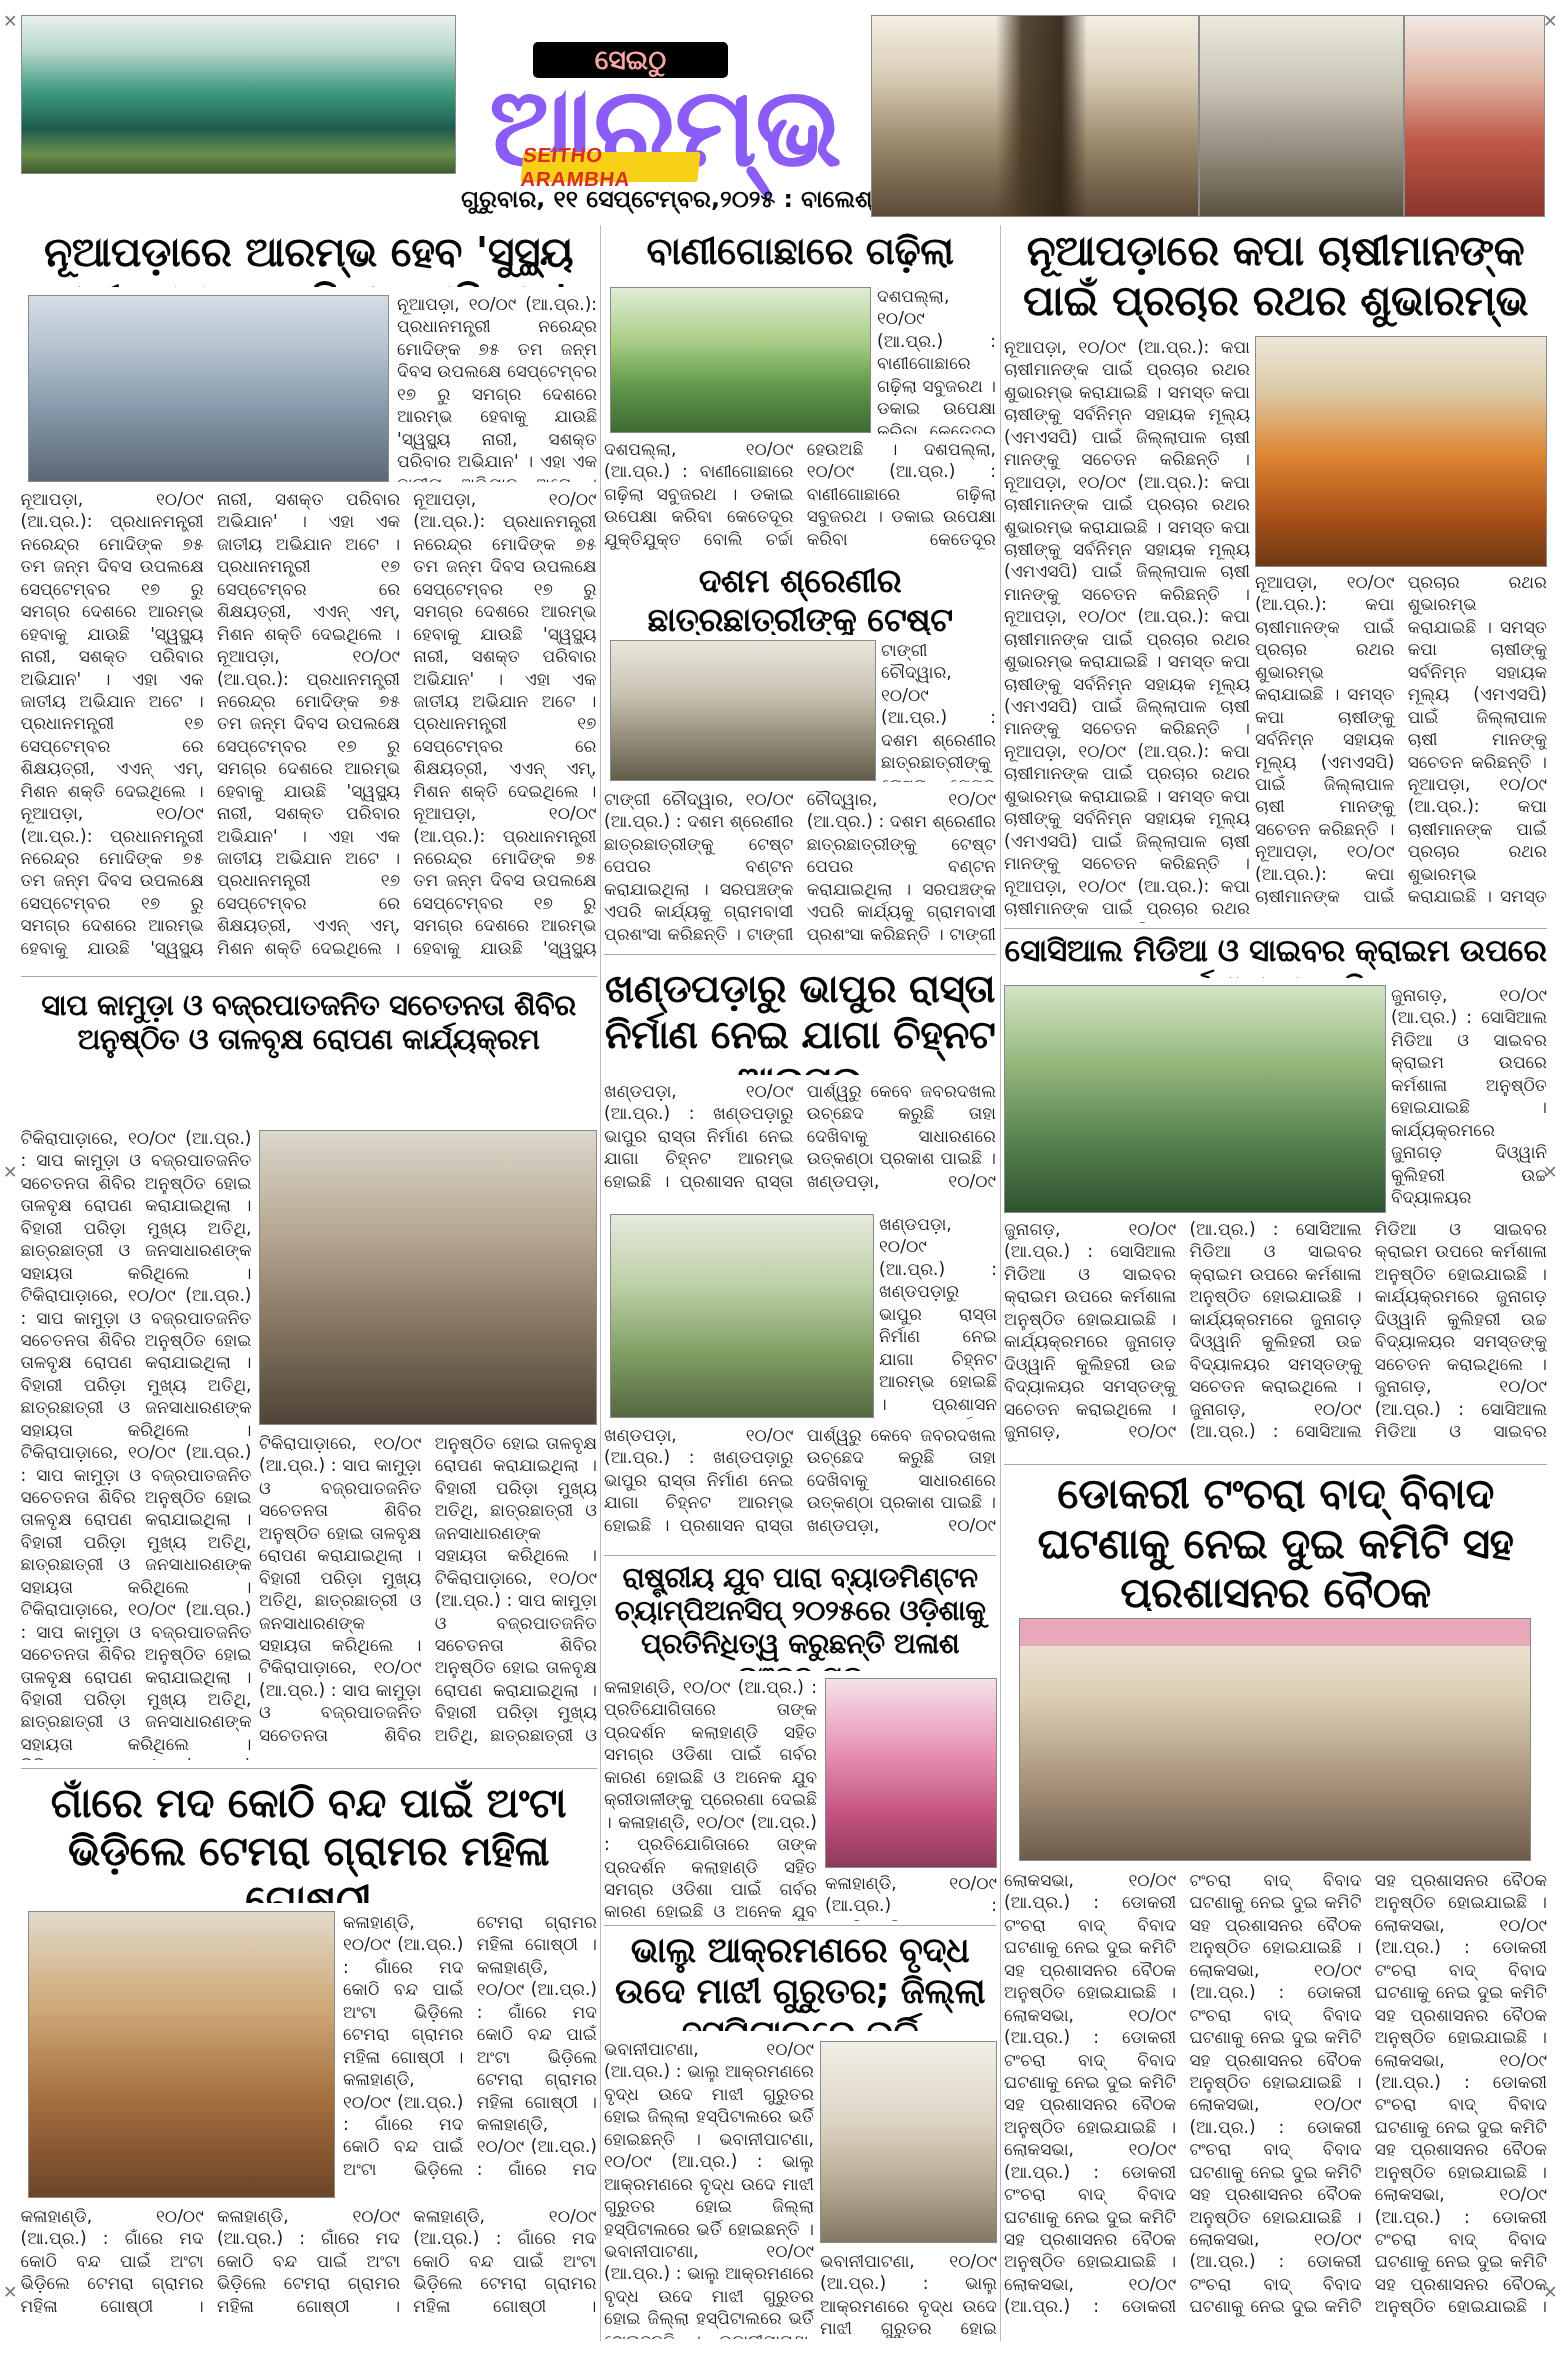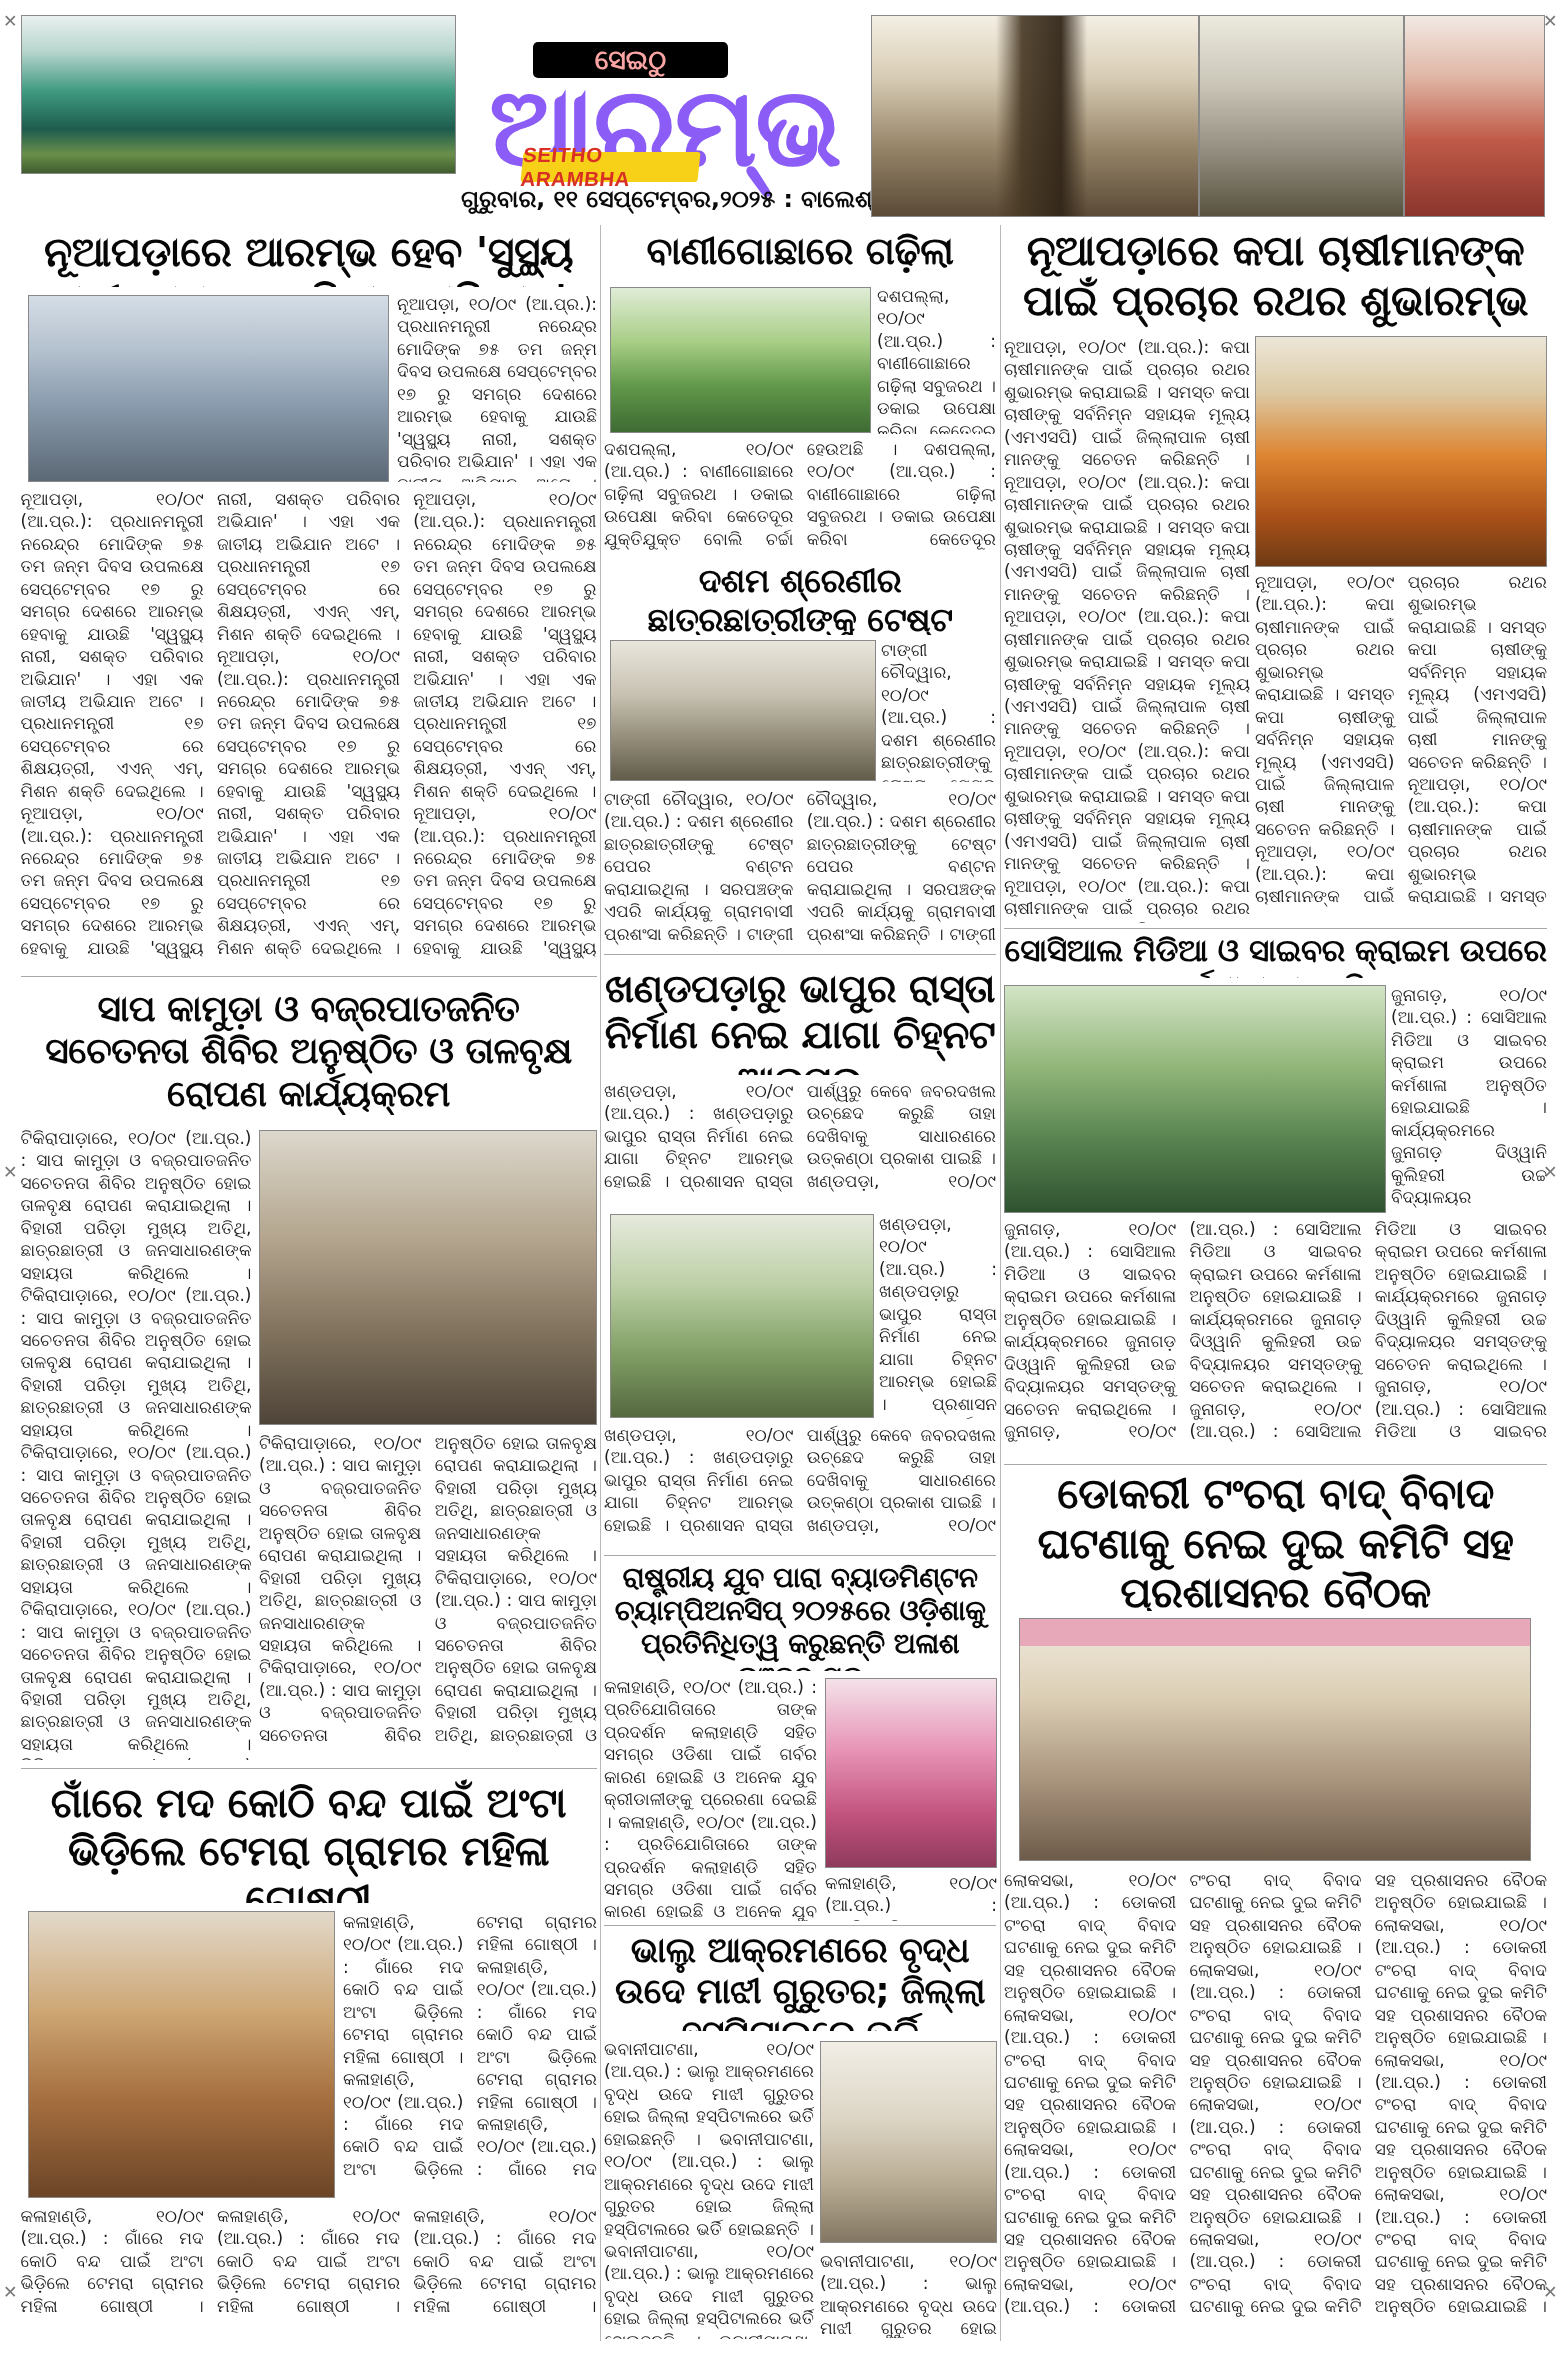--- a/index.html
+++ b/index.html
@@ -76,21 +76,21 @@
 <div class="hl" style="left:604px;top:562px;width:392px;height:73px;font-size:33px">ଦଶମ ଶ୍ରେଣୀର ଛାତ୍ରଛାତ୍ରୀଙ୍କୁ ଟେଷ୍ଟ ପେପର ବଣ୍ଟନ</div>
 <div class="ph g-paper" style="left:610px;top:640px;width:266px;height:141px"></div>
 <div class="bt" style="left:881px;top:639px;width:115px;height:143px">ଟାଙ୍ଗୀ ଚୌଦ୍ୱାର, ୧୦/୦୯ (ଆ.ପ୍ର.) : ଦଶମ ଶ୍ରେଣୀର ଛାତ୍ରଛାତ୍ରୀଙ୍କୁ ଟେଷ୍ଟ ପେପର ବଣ୍ଟନ କରାଯାଇଥିଲା । ସରପଞ୍ଚଙ୍କ ଏପରି କାର୍ଯ୍ୟକୁ ଗ୍ରାମବାସୀ ପ୍ରଶଂସା କରିଛନ୍ତି । ଟାଙ୍ଗୀ ଚୌଦ୍ୱାର, ୧୦/୦୯ (ଆ.ପ୍ର.) : ଦଶମ ଶ୍ରେଣୀର ଛାତ୍ରଛାତ୍ରୀଙ୍କୁ ଟେଷ୍ଟ ପେପର ବଣ୍ଟନ କରାଯାଇଥିଲା । ସରପଞ୍ଚଙ୍କ ଏପରି କାର୍ଯ୍ୟକୁ ଗ୍ରାମବାସୀ ପ୍ରଶଂସା କରିଛନ୍ତି ।</div>
 <div class="bt c2" style="left:604px;top:788px;width:392px;height:160px">ଟାଙ୍ଗୀ ଚୌଦ୍ୱାର, ୧୦/୦୯ (ଆ.ପ୍ର.) : ଦଶମ ଶ୍ରେଣୀର ଛାତ୍ରଛାତ୍ରୀଙ୍କୁ ଟେଷ୍ଟ ପେପର ବଣ୍ଟନ କରାଯାଇଥିଲା । ସରପଞ୍ଚଙ୍କ ଏପରି କାର୍ଯ୍ୟକୁ ଗ୍ରାମବାସୀ ପ୍ରଶଂସା କରିଛନ୍ତି । ଟାଙ୍ଗୀ ଚୌଦ୍ୱାର, ୧୦/୦୯ (ଆ.ପ୍ର.) : ଦଶମ ଶ୍ରେଣୀର ଛାତ୍ରଛାତ୍ରୀଙ୍କୁ ଟେଷ୍ଟ ପେପର ବଣ୍ଟନ କରାଯାଇଥିଲା । ସରପଞ୍ଚଙ୍କ ଏପରି କାର୍ଯ୍ୟକୁ ଗ୍ରାମବାସୀ ପ୍ରଶଂସା କରିଛନ୍ତି । ଟାଙ୍ଗୀ ଚୌଦ୍ୱାର, ୧୦/୦୯ (ଆ.ପ୍ର.) : ଦଶମ ଶ୍ରେଣୀର ଛାତ୍ରଛାତ୍ରୀଙ୍କୁ ଟେଷ୍ଟ ପେପର ବଣ୍ଟନ କରାଯାଇଥିଲା । ସରପଞ୍ଚଙ୍କ ଏପରି କାର୍ଯ୍ୟକୁ ଗ୍ରାମବାସୀ ପ୍ରଶଂସା କରିଛନ୍ତି । ଟାଙ୍ଗୀ ଚୌଦ୍ୱାର, ୧୦/୦୯ (ଆ.ପ୍ର.) : ଦଶମ ଶ୍ରେଣୀର ଛାତ୍ରଛାତ୍ରୀଙ୍କୁ ଟେଷ୍ଟ ପେପର ବଣ୍ଟନ କରାଯାଇଥିଲା । ସରପଞ୍ଚଙ୍କ ଏପରି କାର୍ଯ୍ୟକୁ ଗ୍ରାମବାସୀ ପ୍ରଶଂସା କରିଛନ୍ତି । ଟାଙ୍ଗୀ ଚୌଦ୍ୱାର, ୧୦/୦୯ (ଆ.ପ୍ର.) : ଦଶମ ଶ୍ରେଣୀର ଛାତ୍ରଛାତ୍ରୀଙ୍କୁ ଟେଷ୍ଟ ପେପର ବଣ୍ଟନ କରାଯାଇଥିଲା । ସରପଞ୍ଚଙ୍କ ଏପରି କାର୍ଯ୍ୟକୁ ଗ୍ରାମବାସୀ ପ୍ରଶଂସା କରିଛନ୍ତି ।</div>
 
 <div class="hl" style="left:1004px;top:226px;width:543px;height:103px;font-size:42px">ନୂଆପଡ଼ାରେ କପା ଚାଷୀମାନଙ୍କ ପାଇଁ ପ୍ରଚାର ରଥର ଶୁଭାରମ୍ଭ କଲେ ଜିଲ୍ଲାପାଳ</div>
 <div class="bt" style="left:1004px;top:336px;width:246px;height:587px">ନୂଆପଡ଼ା, ୧୦/୦୯ (ଆ.ପ୍ର.): କପା ଚାଷୀମାନଙ୍କ ପାଇଁ ପ୍ରଚାର ରଥର ଶୁଭାରମ୍ଭ କରାଯାଇଛି । ସମସ୍ତ କପା ଚାଷୀଙ୍କୁ ସର୍ବନିମ୍ନ ସହାୟକ ମୂଲ୍ୟ (ଏମଏସପି) ପାଇଁ ଜିଲ୍ଲାପାଳ ଚାଷୀ ମାନଙ୍କୁ ସଚେତନ କରିଛନ୍ତି । ନୂଆପଡ଼ା, ୧୦/୦୯ (ଆ.ପ୍ର.): କପା ଚାଷୀମାନଙ୍କ ପାଇଁ ପ୍ରଚାର ରଥର ଶୁଭାରମ୍ଭ କରାଯାଇଛି । ସମସ୍ତ କପା ଚାଷୀଙ୍କୁ ସର୍ବନିମ୍ନ ସହାୟକ ମୂଲ୍ୟ (ଏମଏସପି) ପାଇଁ ଜିଲ୍ଲାପାଳ ଚାଷୀ ମାନଙ୍କୁ ସଚେତନ କରିଛନ୍ତି । ନୂଆପଡ଼ା, ୧୦/୦୯ (ଆ.ପ୍ର.): କପା ଚାଷୀମାନଙ୍କ ପାଇଁ ପ୍ରଚାର ରଥର ଶୁଭାରମ୍ଭ କରାଯାଇଛି । ସମସ୍ତ କପା ଚାଷୀଙ୍କୁ ସର୍ବନିମ୍ନ ସହାୟକ ମୂଲ୍ୟ (ଏମଏସପି) ପାଇଁ ଜିଲ୍ଲାପାଳ ଚାଷୀ ମାନଙ୍କୁ ସଚେତନ କରିଛନ୍ତି । ନୂଆପଡ଼ା, ୧୦/୦୯ (ଆ.ପ୍ର.): କପା ଚାଷୀମାନଙ୍କ ପାଇଁ ପ୍ରଚାର ରଥର ଶୁଭାରମ୍ଭ କରାଯାଇଛି । ସମସ୍ତ କପା ଚାଷୀଙ୍କୁ ସର୍ବନିମ୍ନ ସହାୟକ ମୂଲ୍ୟ (ଏମଏସପି) ପାଇଁ ଜିଲ୍ଲାପାଳ ଚାଷୀ ମାନଙ୍କୁ ସଚେତନ କରିଛନ୍ତି । ନୂଆପଡ଼ା, ୧୦/୦୯ (ଆ.ପ୍ର.): କପା ଚାଷୀମାନଙ୍କ ପାଇଁ ପ୍ରଚାର ରଥର ଶୁଭାରମ୍ଭ କରାଯାଇଛି । ସମସ୍ତ କପା ଚାଷୀଙ୍କୁ ସର୍ବନିମ୍ନ ସହାୟକ ମୂଲ୍ୟ (ଏମଏସପି) ପାଇଁ ଜିଲ୍ଲାପାଳ ଚାଷୀ ମାନଙ୍କୁ ସଚେତନ କରିଛନ୍ତି । ନୂଆପଡ଼ା, ୧୦/୦୯ (ଆ.ପ୍ର.): କପା ଚାଷୀମାନଙ୍କ ପାଇଁ ପ୍ରଚାର ରଥର ଶୁଭାରମ୍ଭ କରାଯାଇଛି । ସମସ୍ତ କପା ଚାଷୀଙ୍କୁ ସର୍ବନିମ୍ନ ସହାୟକ ମୂଲ୍ୟ (ଏମଏସପି) ପାଇଁ ଜିଲ୍ଲାପାଳ ଚାଷୀ ମାନଙ୍କୁ ସଚେତନ କରିଛନ୍ତି । ନୂଆପଡ଼ା, ୧୦/୦୯ (ଆ.ପ୍ର.): କପା ଚାଷୀମାନଙ୍କ ପାଇଁ ପ୍ରଚାର ରଥର ଶୁଭାରମ୍ଭ କରାଯାଇଛି । ସମସ୍ତ କପା ଚାଷୀଙ୍କୁ ସର୍ବନିମ୍ନ ସହାୟକ ମୂଲ୍ୟ (ଏମଏସପି) ପାଇଁ ଜିଲ୍ଲାପାଳ ଚାଷୀ ମାନଙ୍କୁ ସଚେତନ କରିଛନ୍ତି । ନୂଆପଡ଼ା, ୧୦/୦୯ (ଆ.ପ୍ର.): କପା ଚାଷୀମାନଙ୍କ ପାଇଁ ପ୍ରଚାର ରଥର ଶୁଭାରମ୍ଭ କରାଯାଇଛି । ସମସ୍ତ କପା ଚାଷୀଙ୍କୁ ସର୍ବନିମ୍ନ ସହାୟକ ମୂଲ୍ୟ (ଏମଏସପି) ପାଇଁ ଜିଲ୍ଲାପାଳ ଚାଷୀ ମାନଙ୍କୁ ସଚେତନ କରିଛନ୍ତି ।</div>
 <div class="ph g-van" style="left:1255px;top:336px;width:292px;height:231px"></div>
 <div class="bt c2" style="left:1255px;top:571px;width:292px;height:352px">ନୂଆପଡ଼ା, ୧୦/୦୯ (ଆ.ପ୍ର.): କପା ଚାଷୀମାନଙ୍କ ପାଇଁ ପ୍ରଚାର ରଥର ଶୁଭାରମ୍ଭ କରାଯାଇଛି । ସମସ୍ତ କପା ଚାଷୀଙ୍କୁ ସର୍ବନିମ୍ନ ସହାୟକ ମୂଲ୍ୟ (ଏମଏସପି) ପାଇଁ ଜିଲ୍ଲାପାଳ ଚାଷୀ ମାନଙ୍କୁ ସଚେତନ କରିଛନ୍ତି । ନୂଆପଡ଼ା, ୧୦/୦୯ (ଆ.ପ୍ର.): କପା ଚାଷୀମାନଙ୍କ ପାଇଁ ପ୍ରଚାର ରଥର ଶୁଭାରମ୍ଭ କରାଯାଇଛି । ସମସ୍ତ କପା ଚାଷୀଙ୍କୁ ସର୍ବନିମ୍ନ ସହାୟକ ମୂଲ୍ୟ (ଏମଏସପି) ପାଇଁ ଜିଲ୍ଲାପାଳ ଚାଷୀ ମାନଙ୍କୁ ସଚେତନ କରିଛନ୍ତି । ନୂଆପଡ଼ା, ୧୦/୦୯ (ଆ.ପ୍ର.): କପା ଚାଷୀମାନଙ୍କ ପାଇଁ ପ୍ରଚାର ରଥର ଶୁଭାରମ୍ଭ କରାଯାଇଛି । ସମସ୍ତ କପା ଚାଷୀଙ୍କୁ ସର୍ବନିମ୍ନ ସହାୟକ ମୂଲ୍ୟ (ଏମଏସପି) ପାଇଁ ଜିଲ୍ଲାପାଳ ଚାଷୀ ମାନଙ୍କୁ ସଚେତନ କରିଛନ୍ତି । ନୂଆପଡ଼ା, ୧୦/୦୯ (ଆ.ପ୍ର.): କପା ଚାଷୀମାନଙ୍କ ପାଇଁ ପ୍ରଚାର ରଥର ଶୁଭାରମ୍ଭ କରାଯାଇଛି । ସମସ୍ତ କପା ଚାଷୀଙ୍କୁ ସର୍ବନିମ୍ନ ସହାୟକ ମୂଲ୍ୟ (ଏମଏସପି) ପାଇଁ ଜିଲ୍ଲାପାଳ ଚାଷୀ ମାନଙ୍କୁ ସଚେତନ କରିଛନ୍ତି । ନୂଆପଡ଼ା, ୧୦/୦୯ (ଆ.ପ୍ର.): କପା ଚାଷୀମାନଙ୍କ ପାଇଁ ପ୍ରଚାର ରଥର ଶୁଭାରମ୍ଭ କରାଯାଇଛି । ସମସ୍ତ କପା ଚାଷୀଙ୍କୁ ସର୍ବନିମ୍ନ ସହାୟକ ମୂଲ୍ୟ (ଏମଏସପି) ପାଇଁ ଜିଲ୍ଲାପାଳ ଚାଷୀ ମାନଙ୍କୁ ସଚେତନ କରିଛନ୍ତି । ନୂଆପଡ଼ା, ୧୦/୦୯ (ଆ.ପ୍ର.): କପା ଚାଷୀମାନଙ୍କ ପାଇଁ ପ୍ରଚାର ରଥର ଶୁଭାରମ୍ଭ କରାଯାଇଛି । ସମସ୍ତ କପା ଚାଷୀଙ୍କୁ ସର୍ବନିମ୍ନ ସହାୟକ ମୂଲ୍ୟ (ଏମଏସପି) ପାଇଁ ଜିଲ୍ଲାପାଳ ଚାଷୀ ମାନଙ୍କୁ ସଚେତନ କରିଛନ୍ତି ।</div>
 
-<div class="hl" style="left:20.5px;top:988px;width:576px;height:127px;font-size:36px">ସାପ କାମୁଡ଼ା ଓ ବଜ୍ରପାତଜନିତ ସଚେତନତା ଶିବିର ଅନୁଷ୍ଠିତ ଓ ତାଳବୃକ୍ଷ ରୋପଣ କାର୍ଯ୍ୟକ୍ରମ</div>
+<div class="hl" style="left:20.5px;top:988px;width:576px;height:127px;font-size:29px">ସାପ କାମୁଡ଼ା ଓ ବଜ୍ରପାତଜନିତ ସଚେତନତା ଶିବିର ଅନୁଷ୍ଠିତ ଓ ତାଳବୃକ୍ଷ ରୋପଣ କାର୍ଯ୍ୟକ୍ରମ</div>
 <div class="bt" style="left:20.5px;top:1127px;width:231px;height:633px">ଟିକିରାପାଡ଼ାରେ, ୧୦/୦୯ (ଆ.ପ୍ର.) : ସାପ କାମୁଡ଼ା ଓ ବଜ୍ରପାତଜନିତ ସଚେତନତା ଶିବିର ଅନୁଷ୍ଠିତ ହୋଇ ତାଳବୃକ୍ଷ ରୋପଣ କରାଯାଇଥିଲା । ବିହାରୀ ପରିଡ଼ା ମୁଖ୍ୟ ଅତିଥି, ଛାତ୍ରଛାତ୍ରୀ ଓ ଜନସାଧାରଣଙ୍କ ସହାୟତା କରିଥିଲେ । ଟିକିରାପାଡ଼ାରେ, ୧୦/୦୯ (ଆ.ପ୍ର.) : ସାପ କାମୁଡ଼ା ଓ ବଜ୍ରପାତଜନିତ ସଚେତନତା ଶିବିର ଅନୁଷ୍ଠିତ ହୋଇ ତାଳବୃକ୍ଷ ରୋପଣ କରାଯାଇଥିଲା । ବିହାରୀ ପରିଡ଼ା ମୁଖ୍ୟ ଅତିଥି, ଛାତ୍ରଛାତ୍ରୀ ଓ ଜନସାଧାରଣଙ୍କ ସହାୟତା କରିଥିଲେ । ଟିକିରାପାଡ଼ାରେ, ୧୦/୦୯ (ଆ.ପ୍ର.) : ସାପ କାମୁଡ଼ା ଓ ବଜ୍ରପାତଜନିତ ସଚେତନତା ଶିବିର ଅନୁଷ୍ଠିତ ହୋଇ ତାଳବୃକ୍ଷ ରୋପଣ କରାଯାଇଥିଲା । ବିହାରୀ ପରିଡ଼ା ମୁଖ୍ୟ ଅତିଥି, ଛାତ୍ରଛାତ୍ରୀ ଓ ଜନସାଧାରଣଙ୍କ ସହାୟତା କରିଥିଲେ । ଟିକିରାପାଡ଼ାରେ, ୧୦/୦୯ (ଆ.ପ୍ର.) : ସାପ କାମୁଡ଼ା ଓ ବଜ୍ରପାତଜନିତ ସଚେତନତା ଶିବିର ଅନୁଷ୍ଠିତ ହୋଇ ତାଳବୃକ୍ଷ ରୋପଣ କରାଯାଇଥିଲା । ବିହାରୀ ପରିଡ଼ା ମୁଖ୍ୟ ଅତିଥି, ଛାତ୍ରଛାତ୍ରୀ ଓ ଜନସାଧାରଣଙ୍କ ସହାୟତା କରିଥିଲେ । ଟିକିରାପାଡ଼ାରେ, ୧୦/୦୯ (ଆ.ପ୍ର.) : ସାପ କାମୁଡ଼ା ଓ ବଜ୍ରପାତଜନିତ ସଚେତନତା ଶିବିର ଅନୁଷ୍ଠିତ ହୋଇ ତାଳବୃକ୍ଷ ରୋପଣ କରାଯାଇଥିଲା । ବିହାରୀ ପରିଡ଼ା ମୁଖ୍ୟ ଅତିଥି, ଛାତ୍ରଛାତ୍ରୀ ଓ ଜନସାଧାରଣଙ୍କ ସହାୟତା କରିଥିଲେ । ଟିକିରାପାଡ଼ାରେ, ୧୦/୦୯ (ଆ.ପ୍ର.) : ସାପ କାମୁଡ଼ା ଓ ବଜ୍ରପାତଜନିତ ସଚେତନତା ଶିବିର ଅନୁଷ୍ଠିତ ହୋଇ ତାଳବୃକ୍ଷ ରୋପଣ କରାଯାଇଥିଲା । ବିହାରୀ ପରିଡ଼ା ମୁଖ୍ୟ ଅତିଥି, ଛାତ୍ରଛାତ୍ରୀ ଓ ଜନସାଧାରଣଙ୍କ ସହାୟତା କରିଥିଲେ । ଟିକିରାପାଡ଼ାରେ, ୧୦/୦୯ (ଆ.ପ୍ର.) : ସାପ କାମୁଡ଼ା ଓ ବଜ୍ରପାତଜନିତ ସଚେତନତା ଶିବିର ଅନୁଷ୍ଠିତ ହୋଇ ତାଳବୃକ୍ଷ ରୋପଣ କରାଯାଇଥିଲା । ବିହାରୀ ପରିଡ଼ା ମୁଖ୍ୟ ଅତିଥି, ଛାତ୍ରଛାତ୍ରୀ ଓ ଜନସାଧାରଣଙ୍କ ସହାୟତା କରିଥିଲେ ।</div>
 <div class="ph g-snake" style="left:259px;top:1130px;width:338px;height:295px"></div>
 <div class="bt c2" style="left:259px;top:1432px;width:338px;height:328px">ଟିକିରାପାଡ଼ାରେ, ୧୦/୦୯ (ଆ.ପ୍ର.) : ସାପ କାମୁଡ଼ା ଓ ବଜ୍ରପାତଜନିତ ସଚେତନତା ଶିବିର ଅନୁଷ୍ଠିତ ହୋଇ ତାଳବୃକ୍ଷ ରୋପଣ କରାଯାଇଥିଲା । ବିହାରୀ ପରିଡ଼ା ମୁଖ୍ୟ ଅତିଥି, ଛାତ୍ରଛାତ୍ରୀ ଓ ଜନସାଧାରଣଙ୍କ ସହାୟତା କରିଥିଲେ । ଟିକିରାପାଡ଼ାରେ, ୧୦/୦୯ (ଆ.ପ୍ର.) : ସାପ କାମୁଡ଼ା ଓ ବଜ୍ରପାତଜନିତ ସଚେତନତା ଶିବିର ଅନୁଷ୍ଠିତ ହୋଇ ତାଳବୃକ୍ଷ ରୋପଣ କରାଯାଇଥିଲା । ବିହାରୀ ପରିଡ଼ା ମୁଖ୍ୟ ଅତିଥି, ଛାତ୍ରଛାତ୍ରୀ ଓ ଜନସାଧାରଣଙ୍କ ସହାୟତା କରିଥିଲେ । ଟିକିରାପାଡ଼ାରେ, ୧୦/୦୯ (ଆ.ପ୍ର.) : ସାପ କାମୁଡ଼ା ଓ ବଜ୍ରପାତଜନିତ ସଚେତନତା ଶିବିର ଅନୁଷ୍ଠିତ ହୋଇ ତାଳବୃକ୍ଷ ରୋପଣ କରାଯାଇଥିଲା । ବିହାରୀ ପରିଡ଼ା ମୁଖ୍ୟ ଅତିଥି, ଛାତ୍ରଛାତ୍ରୀ ଓ ଜନସାଧାରଣଙ୍କ ସହାୟତା କରିଥିଲେ । ଟିକିରାପାଡ଼ାରେ, ୧୦/୦୯ (ଆ.ପ୍ର.) : ସାପ କାମୁଡ଼ା ଓ ବଜ୍ରପାତଜନିତ ସଚେତନତା ଶିବିର ଅନୁଷ୍ଠିତ ହୋଇ ତାଳବୃକ୍ଷ ରୋପଣ କରାଯାଇଥିଲା । ବିହାରୀ ପରିଡ଼ା ମୁଖ୍ୟ ଅତିଥି, ଛାତ୍ରଛାତ୍ରୀ ଓ ଜନସାଧାରଣଙ୍କ ସହାୟତା କରିଥିଲେ । ଟିକିରାପାଡ଼ାରେ, ୧୦/୦୯ (ଆ.ପ୍ର.) : ସାପ କାମୁଡ଼ା ଓ ବଜ୍ରପାତଜନିତ ସଚେତନତା ଶିବିର ଅନୁଷ୍ଠିତ ହୋଇ ତାଳବୃକ୍ଷ ରୋପଣ କରାଯାଇଥିଲା । ବିହାରୀ ପରିଡ଼ା ମୁଖ୍ୟ ଅତିଥି, ଛାତ୍ରଛାତ୍ରୀ ଓ ଜନସାଧାରଣଙ୍କ ସହାୟତା କରିଥିଲେ । ଟିକିରାପାଡ଼ାରେ, ୧୦/୦୯ (ଆ.ପ୍ର.) : ସାପ କାମୁଡ଼ା ଓ ବଜ୍ରପାତଜନିତ ସଚେତନତା ଶିବିର ଅନୁଷ୍ଠିତ ହୋଇ ତାଳବୃକ୍ଷ ରୋପଣ କରାଯାଇଥିଲା । ବିହାରୀ ପରିଡ଼ା ମୁଖ୍ୟ ଅତିଥି, ଛାତ୍ରଛାତ୍ରୀ ଓ ଜନସାଧାରଣଙ୍କ ସହାୟତା କରିଥିଲେ ।</div>
 
 <div class="hl" style="left:604px;top:966px;width:392px;height:109px;font-size:39px">ଖଣ୍ଡପଡ଼ାରୁ ଭାପୁର ରାସ୍ତା ନିର୍ମାଣ ନେଇ ଯାଗା ଚିହ୍ନଟ ଆରମ୍ଭ</div>
 <div class="bt c2" style="left:604px;top:1080px;width:392px;height:129px">ଖଣ୍ଡପଡ଼ା, ୧୦/୦୯ (ଆ.ପ୍ର.) : ଖଣ୍ଡପଡ଼ାରୁ ଭାପୁର ରାସ୍ତା ନିର୍ମାଣ ନେଇ ଯାଗା ଚିହ୍ନଟ ଆରମ୍ଭ ହୋଇଛି । ପ୍ରଶାସନ ରାସ୍ତା ପାର୍ଶ୍ୱରୁ କେବେ ଜବରଦଖଲ ଉଚ୍ଛେଦ କରୁଛି ତାହା ଦେଖିବାକୁ ସାଧାରଣରେ ଉତ୍କଣ୍ଠା ପ୍ରକାଶ ପାଇଛି । ଖଣ୍ଡପଡ଼ା, ୧୦/୦୯ (ଆ.ପ୍ର.) : ଖଣ୍ଡପଡ଼ାରୁ ଭାପୁର ରାସ୍ତା ନିର୍ମାଣ ନେଇ ଯାଗା ଚିହ୍ନଟ ଆରମ୍ଭ ହୋଇଛି । ପ୍ରଶାସନ ରାସ୍ତା ପାର୍ଶ୍ୱରୁ କେବେ ଜବରଦଖଲ ଉଚ୍ଛେଦ କରୁଛି ତାହା ଦେଖିବାକୁ ସାଧାରଣରେ ଉତ୍କଣ୍ଠା ପ୍ରକାଶ ପାଇଛି । ଖଣ୍ଡପଡ଼ା, ୧୦/୦୯ (ଆ.ପ୍ର.) : ଖଣ୍ଡପଡ଼ାରୁ ଭାପୁର ରାସ୍ତା ନିର୍ମାଣ ନେଇ ଯାଗା ଚିହ୍ନଟ ଆରମ୍ଭ ହୋଇଛି । ପ୍ରଶାସନ ରାସ୍ତା ପାର୍ଶ୍ୱରୁ କେବେ ଜବରଦଖଲ ଉଚ୍ଛେଦ କରୁଛି ତାହା ଦେଖିବାକୁ ସାଧାରଣରେ ଉତ୍କଣ୍ଠା ପ୍ରକାଶ ପାଇଛି । ଖଣ୍ଡପଡ଼ା, ୧୦/୦୯ (ଆ.ପ୍ର.) : ଖଣ୍ଡପଡ଼ାରୁ ଭାପୁର ରାସ୍ତା ନିର୍ମାଣ ନେଇ ଯାଗା ଚିହ୍ନଟ ଆରମ୍ଭ ହୋଇଛି । ପ୍ରଶାସନ ରାସ୍ତା ପାର୍ଶ୍ୱରୁ କେବେ ଜବରଦଖଲ ଉଚ୍ଛେଦ କରୁଛି ତାହା ଦେଖିବାକୁ ସାଧାରଣରେ ଉତ୍କଣ୍ଠା ପ୍ରକାଶ ପାଇଛି ।</div>
 <div class="ph g-road" style="left:610px;top:1214px;width:264px;height:204px"></div>
 <div class="bt" style="left:879px;top:1213px;width:118px;height:206px">ଖଣ୍ଡପଡ଼ା, ୧୦/୦୯ (ଆ.ପ୍ର.) : ଖଣ୍ଡପଡ଼ାରୁ ଭାପୁର ରାସ୍ତା ନିର୍ମାଣ ନେଇ ଯାଗା ଚିହ୍ନଟ ଆରମ୍ଭ ହୋଇଛି । ପ୍ରଶାସନ ରାସ୍ତା ପାର୍ଶ୍ୱରୁ କେବେ ଜବରଦଖଲ ଉଚ୍ଛେଦ କରୁଛି ତାହା ଦେଖିବାକୁ ସାଧାରଣରେ ଉତ୍କଣ୍ଠା ପ୍ରକାଶ ପାଇଛି । ଖଣ୍ଡପଡ଼ା, ୧୦/୦୯ (ଆ.ପ୍ର.) : ଖଣ୍ଡପଡ଼ାରୁ ଭାପୁର ରାସ୍ତା ନିର୍ମାଣ ନେଇ ଯାଗା ଚିହ୍ନଟ ଆରମ୍ଭ ହୋଇଛି । ପ୍ରଶାସନ ରାସ୍ତା ପାର୍ଶ୍ୱରୁ କେବେ ଜବରଦଖଲ ଉଚ୍ଛେଦ କରୁଛି ତାହା ଦେଖିବାକୁ ସାଧାରଣରେ ଉତ୍କଣ୍ଠା ପ୍ରକାଶ ପାଇଛି । ଖଣ୍ଡପଡ଼ା, ୧୦/୦୯ (ଆ.ପ୍ର.) : ଖଣ୍ଡପଡ଼ାରୁ ଭାପୁର ରାସ୍ତା ନିର୍ମାଣ ନେଇ ଯାଗା ଚିହ୍ନଟ ଆରମ୍ଭ ହୋଇଛି । ପ୍ରଶାସନ ରାସ୍ତା ପାର୍ଶ୍ୱରୁ କେବେ ଜବରଦଖଲ ଉଚ୍ଛେଦ କରୁଛି ତାହା ଦେଖିବାକୁ ସାଧାରଣରେ ଉତ୍କଣ୍ଠା ପ୍ରକାଶ ପାଇଛି ।</div>
 <div class="bt c2" style="left:604px;top:1424px;width:392px;height:127px">ଖଣ୍ଡପଡ଼ା, ୧୦/୦୯ (ଆ.ପ୍ର.) : ଖଣ୍ଡପଡ଼ାରୁ ଭାପୁର ରାସ୍ତା ନିର୍ମାଣ ନେଇ ଯାଗା ଚିହ୍ନଟ ଆରମ୍ଭ ହୋଇଛି । ପ୍ରଶାସନ ରାସ୍ତା ପାର୍ଶ୍ୱରୁ କେବେ ଜବରଦଖଲ ଉଚ୍ଛେଦ କରୁଛି ତାହା ଦେଖିବାକୁ ସାଧାରଣରେ ଉତ୍କଣ୍ଠା ପ୍ରକାଶ ପାଇଛି । ଖଣ୍ଡପଡ଼ା, ୧୦/୦୯ (ଆ.ପ୍ର.) : ଖଣ୍ଡପଡ଼ାରୁ ଭାପୁର ରାସ୍ତା ନିର୍ମାଣ ନେଇ ଯାଗା ଚିହ୍ନଟ ଆରମ୍ଭ ହୋଇଛି । ପ୍ରଶାସନ ରାସ୍ତା ପାର୍ଶ୍ୱରୁ କେବେ ଜବରଦଖଲ ଉଚ୍ଛେଦ କରୁଛି ତାହା ଦେଖିବାକୁ ସାଧାରଣରେ ଉତ୍କଣ୍ଠା ପ୍ରକାଶ ପାଇଛି । ଖଣ୍ଡପଡ଼ା, ୧୦/୦୯ (ଆ.ପ୍ର.) : ଖଣ୍ଡପଡ଼ାରୁ ଭାପୁର ରାସ୍ତା ନିର୍ମାଣ ନେଇ ଯାଗା ଚିହ୍ନଟ ଆରମ୍ଭ ହୋଇଛି । ପ୍ରଶାସନ ରାସ୍ତା ପାର୍ଶ୍ୱରୁ କେବେ ଜବରଦଖଲ ଉଚ୍ଛେଦ କରୁଛି ତାହା ଦେଖିବାକୁ ସାଧାରଣରେ ଉତ୍କଣ୍ଠା ପ୍ରକାଶ ପାଇଛି । ଖଣ୍ଡପଡ଼ା, ୧୦/୦୯ (ଆ.ପ୍ର.) : ଖଣ୍ଡପଡ଼ାରୁ ଭାପୁର ରାସ୍ତା ନିର୍ମାଣ ନେଇ ଯାଗା ଚିହ୍ନଟ ଆରମ୍ଭ ହୋଇଛି । ପ୍ରଶାସନ ରାସ୍ତା ପାର୍ଶ୍ୱରୁ କେବେ ଜବରଦଖଲ ଉଚ୍ଛେଦ କରୁଛି ତାହା ଦେଖିବାକୁ ସାଧାରଣରେ ଉତ୍କଣ୍ଠା ପ୍ରକାଶ ପାଇଛି ।</div>
 

